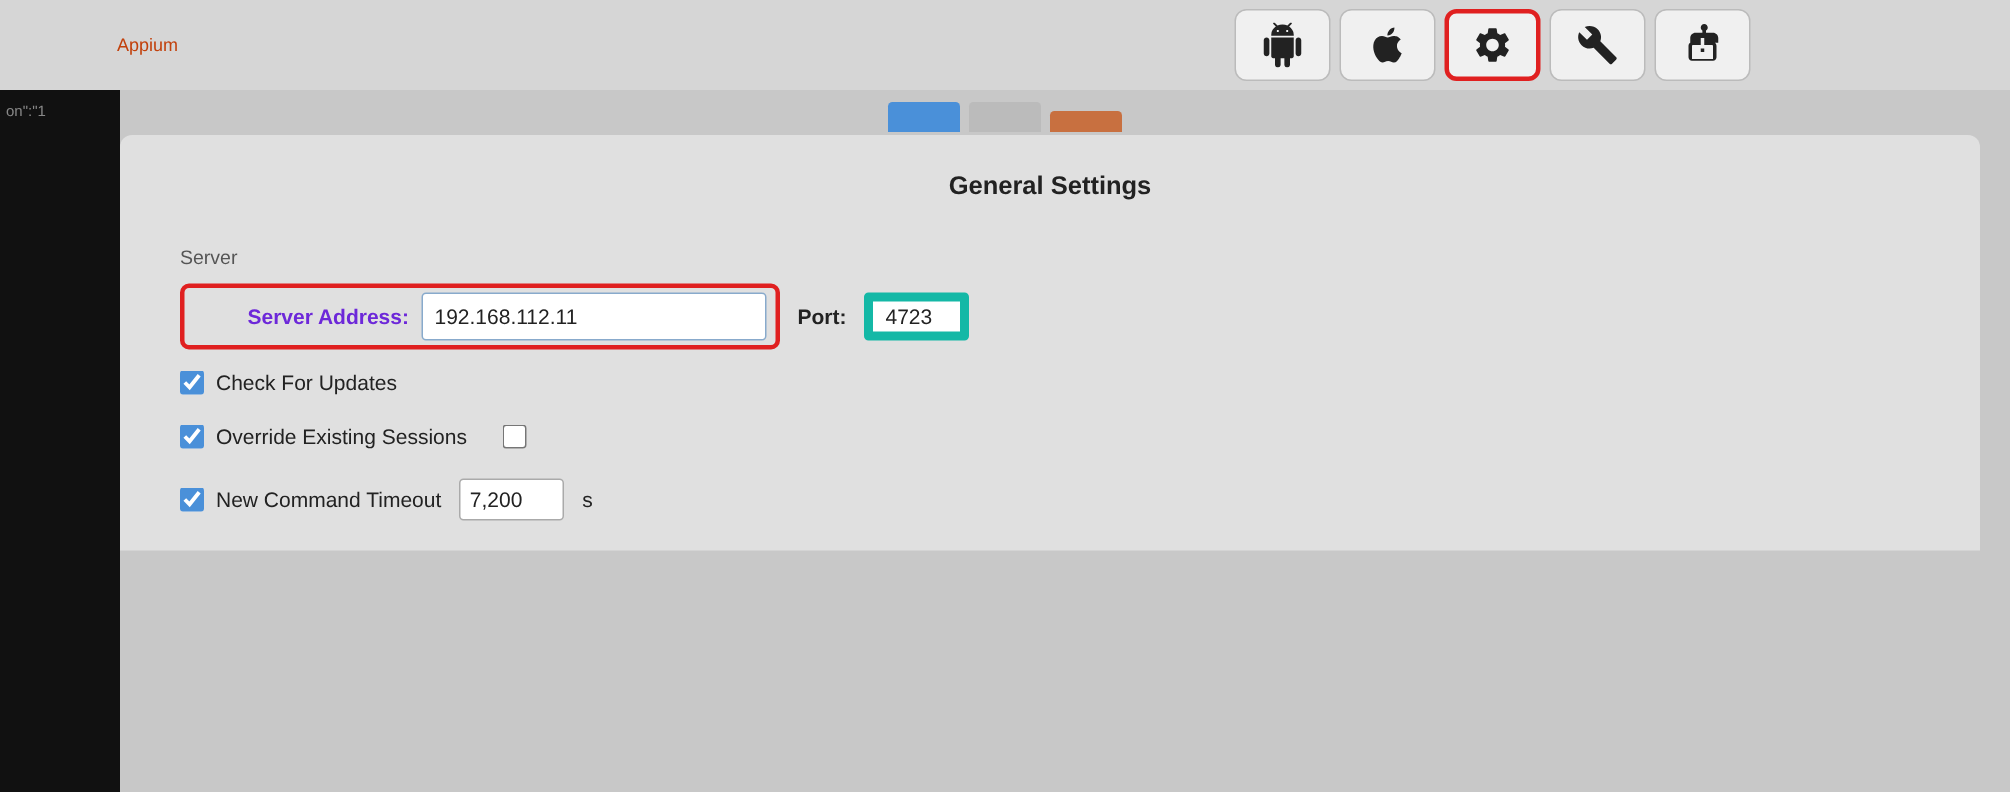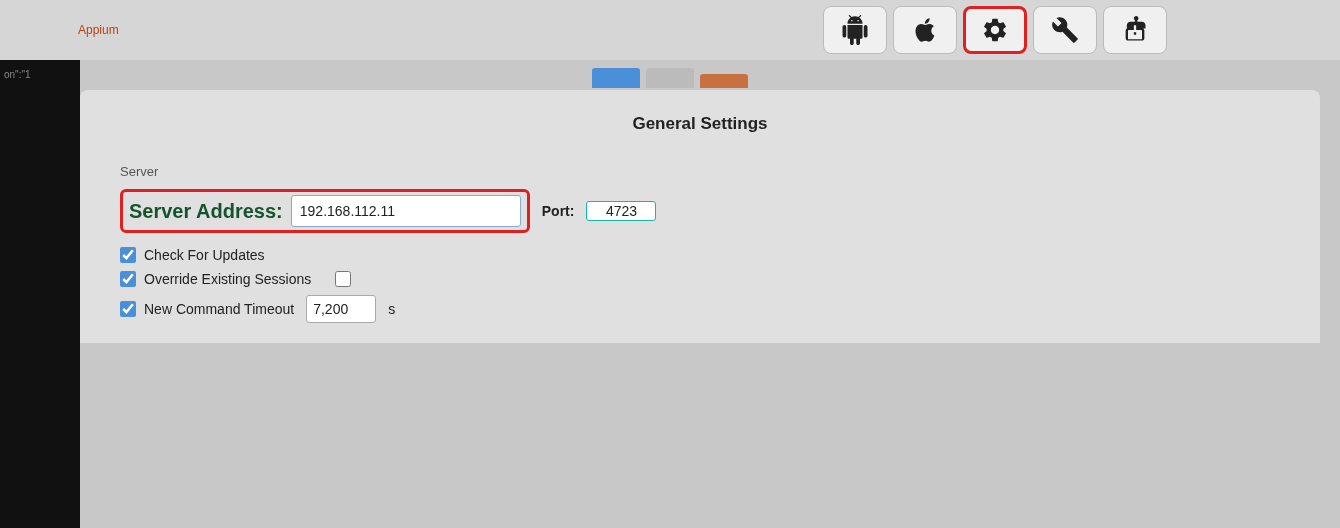--- a/index.html
+++ b/index.html
@@ -117,24 +117,25 @@
     }
 
     .server-row {
       display: flex;
       align-items: center;
       gap: 12px;
       margin-bottom: 14px;
     }
 
     .server-address-label {
-      font-size: 20px;
+      font-size: 14px;
       font-weight: 700;
-      color: #14532d;
+      color: #6d28d9;
       white-space: nowrap;
+      margin-left: 36px;
     }
 
     .server-address-input {
       width: 260px;
       height: 36px;
       border: 2px solid #e02020;
       border-radius: 4px;
       background: white;
       font-size: 14px;
       padding: 0 8px;
@@ -143,36 +144,35 @@
     }
 
     .port-label {
       font-size: 14px;
       font-weight: 700;
       color: #222;
     }
 
     .port-input {
       width: 70px;
-      height: 20px;
-      border: 1px solid #14b8a6;
+      height: 32px;
+      border: 6px solid #14b8a6;
       border-radius: 3px;
       background: white;
       font-size: 14px;
       padding: 0 8px;
       color: #222;
       outline: none;
-      text-align: center;
     }
 
     
     .checkbox-rows {
       display: flex;
       flex-direction: column;
-      gap: 8px;
+      gap: 20px;
     }
 
     .checkbox-row {
       display: flex;
       align-items: center;
       gap: 8px;
       font-size: 14px;
       color: #222;
     }
 

